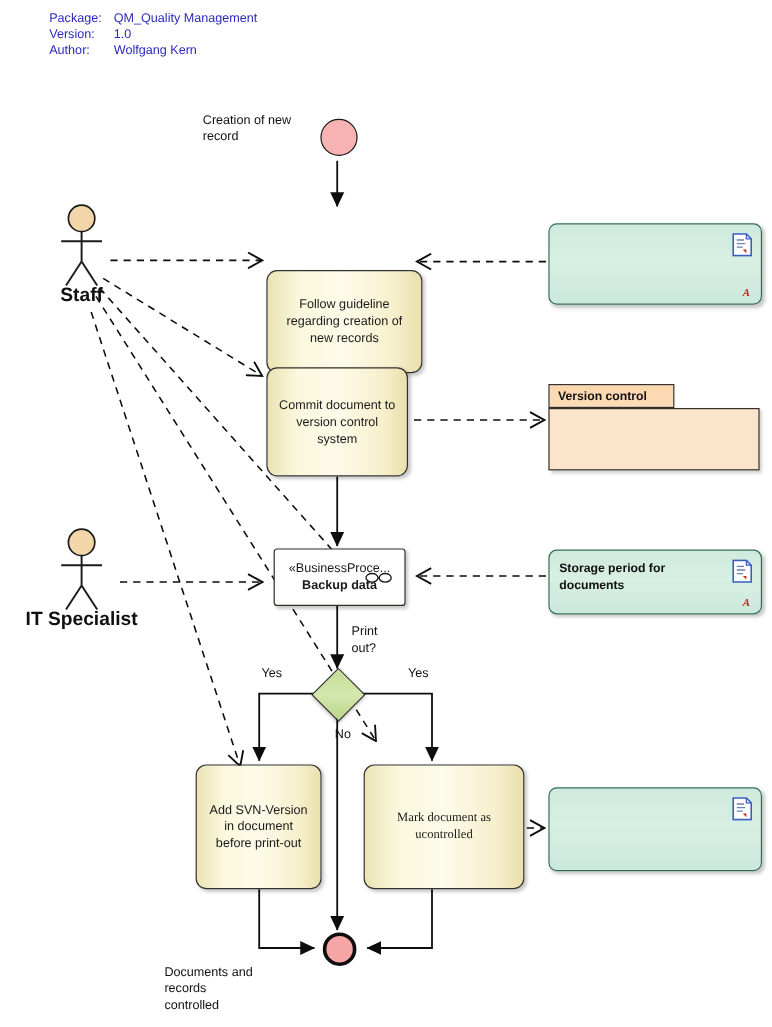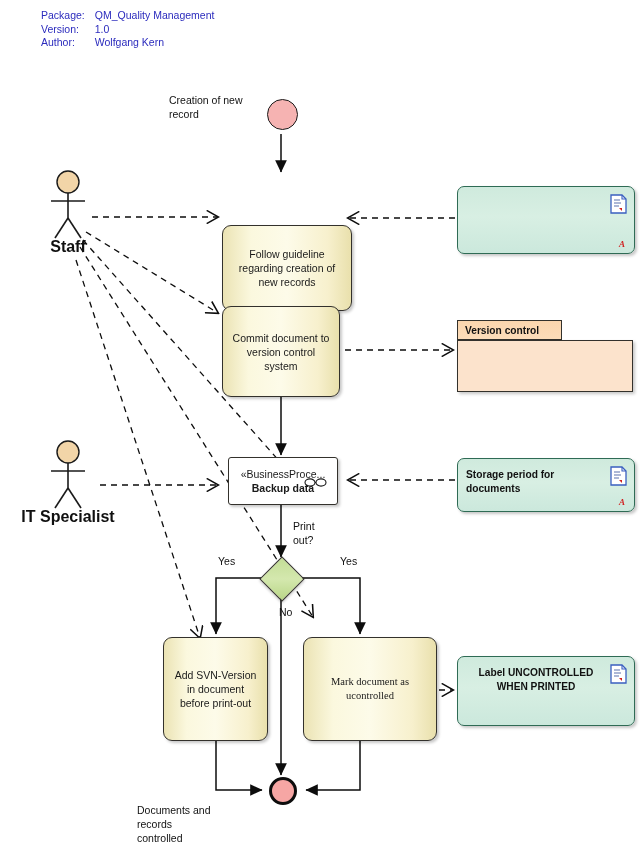--- a/index.html
+++ b/index.html
@@ -341,21 +341,20 @@
       <line x1="4" y1="6" x2="10" y2="6" stroke="#6b7fb5" stroke-width="1.1"></line>
       <line x1="4" y1="9" x2="11" y2="9" stroke="#6b7fb5" stroke-width="1.1"></line>
       <line x1="4" y1="12" x2="9" y2="12" stroke="#6b7fb5" stroke-width="1.1"></line>
       <path d="M9,14 L12,14 L12,17 z" fill="#d02020"></path>
     </svg>
   </span>
   <span class="red-a">A</span>
 </div>
 
 <div class="artifact" style="left:457px; top:656px; width:176px; height:68px;">
-  <div class="atitle">Label UNCONTROLLED WHEN PRINTED</div>
   <span class="doc-icon">
     <svg width="17" height="20" viewBox="0 0 17 20">
       <path d="M1,1 L12,1 L16,5 L16,19 L1,19 z" fill="#ffffff" stroke="#3a5fc0" stroke-width="1.3"></path>
       <path d="M12,1 L12,5 L16,5" fill="none" stroke="#3a5fc0" stroke-width="1.1"></path>
       <line x1="4" y1="6" x2="10" y2="6" stroke="#6b7fb5" stroke-width="1.1"></line>
       <line x1="4" y1="9" x2="11" y2="9" stroke="#6b7fb5" stroke-width="1.1"></line>
       <line x1="4" y1="12" x2="9" y2="12" stroke="#6b7fb5" stroke-width="1.1"></line>
       <path d="M9,14 L12,14 L12,17 z" fill="#d02020"></path>
     </svg>
   </span>

